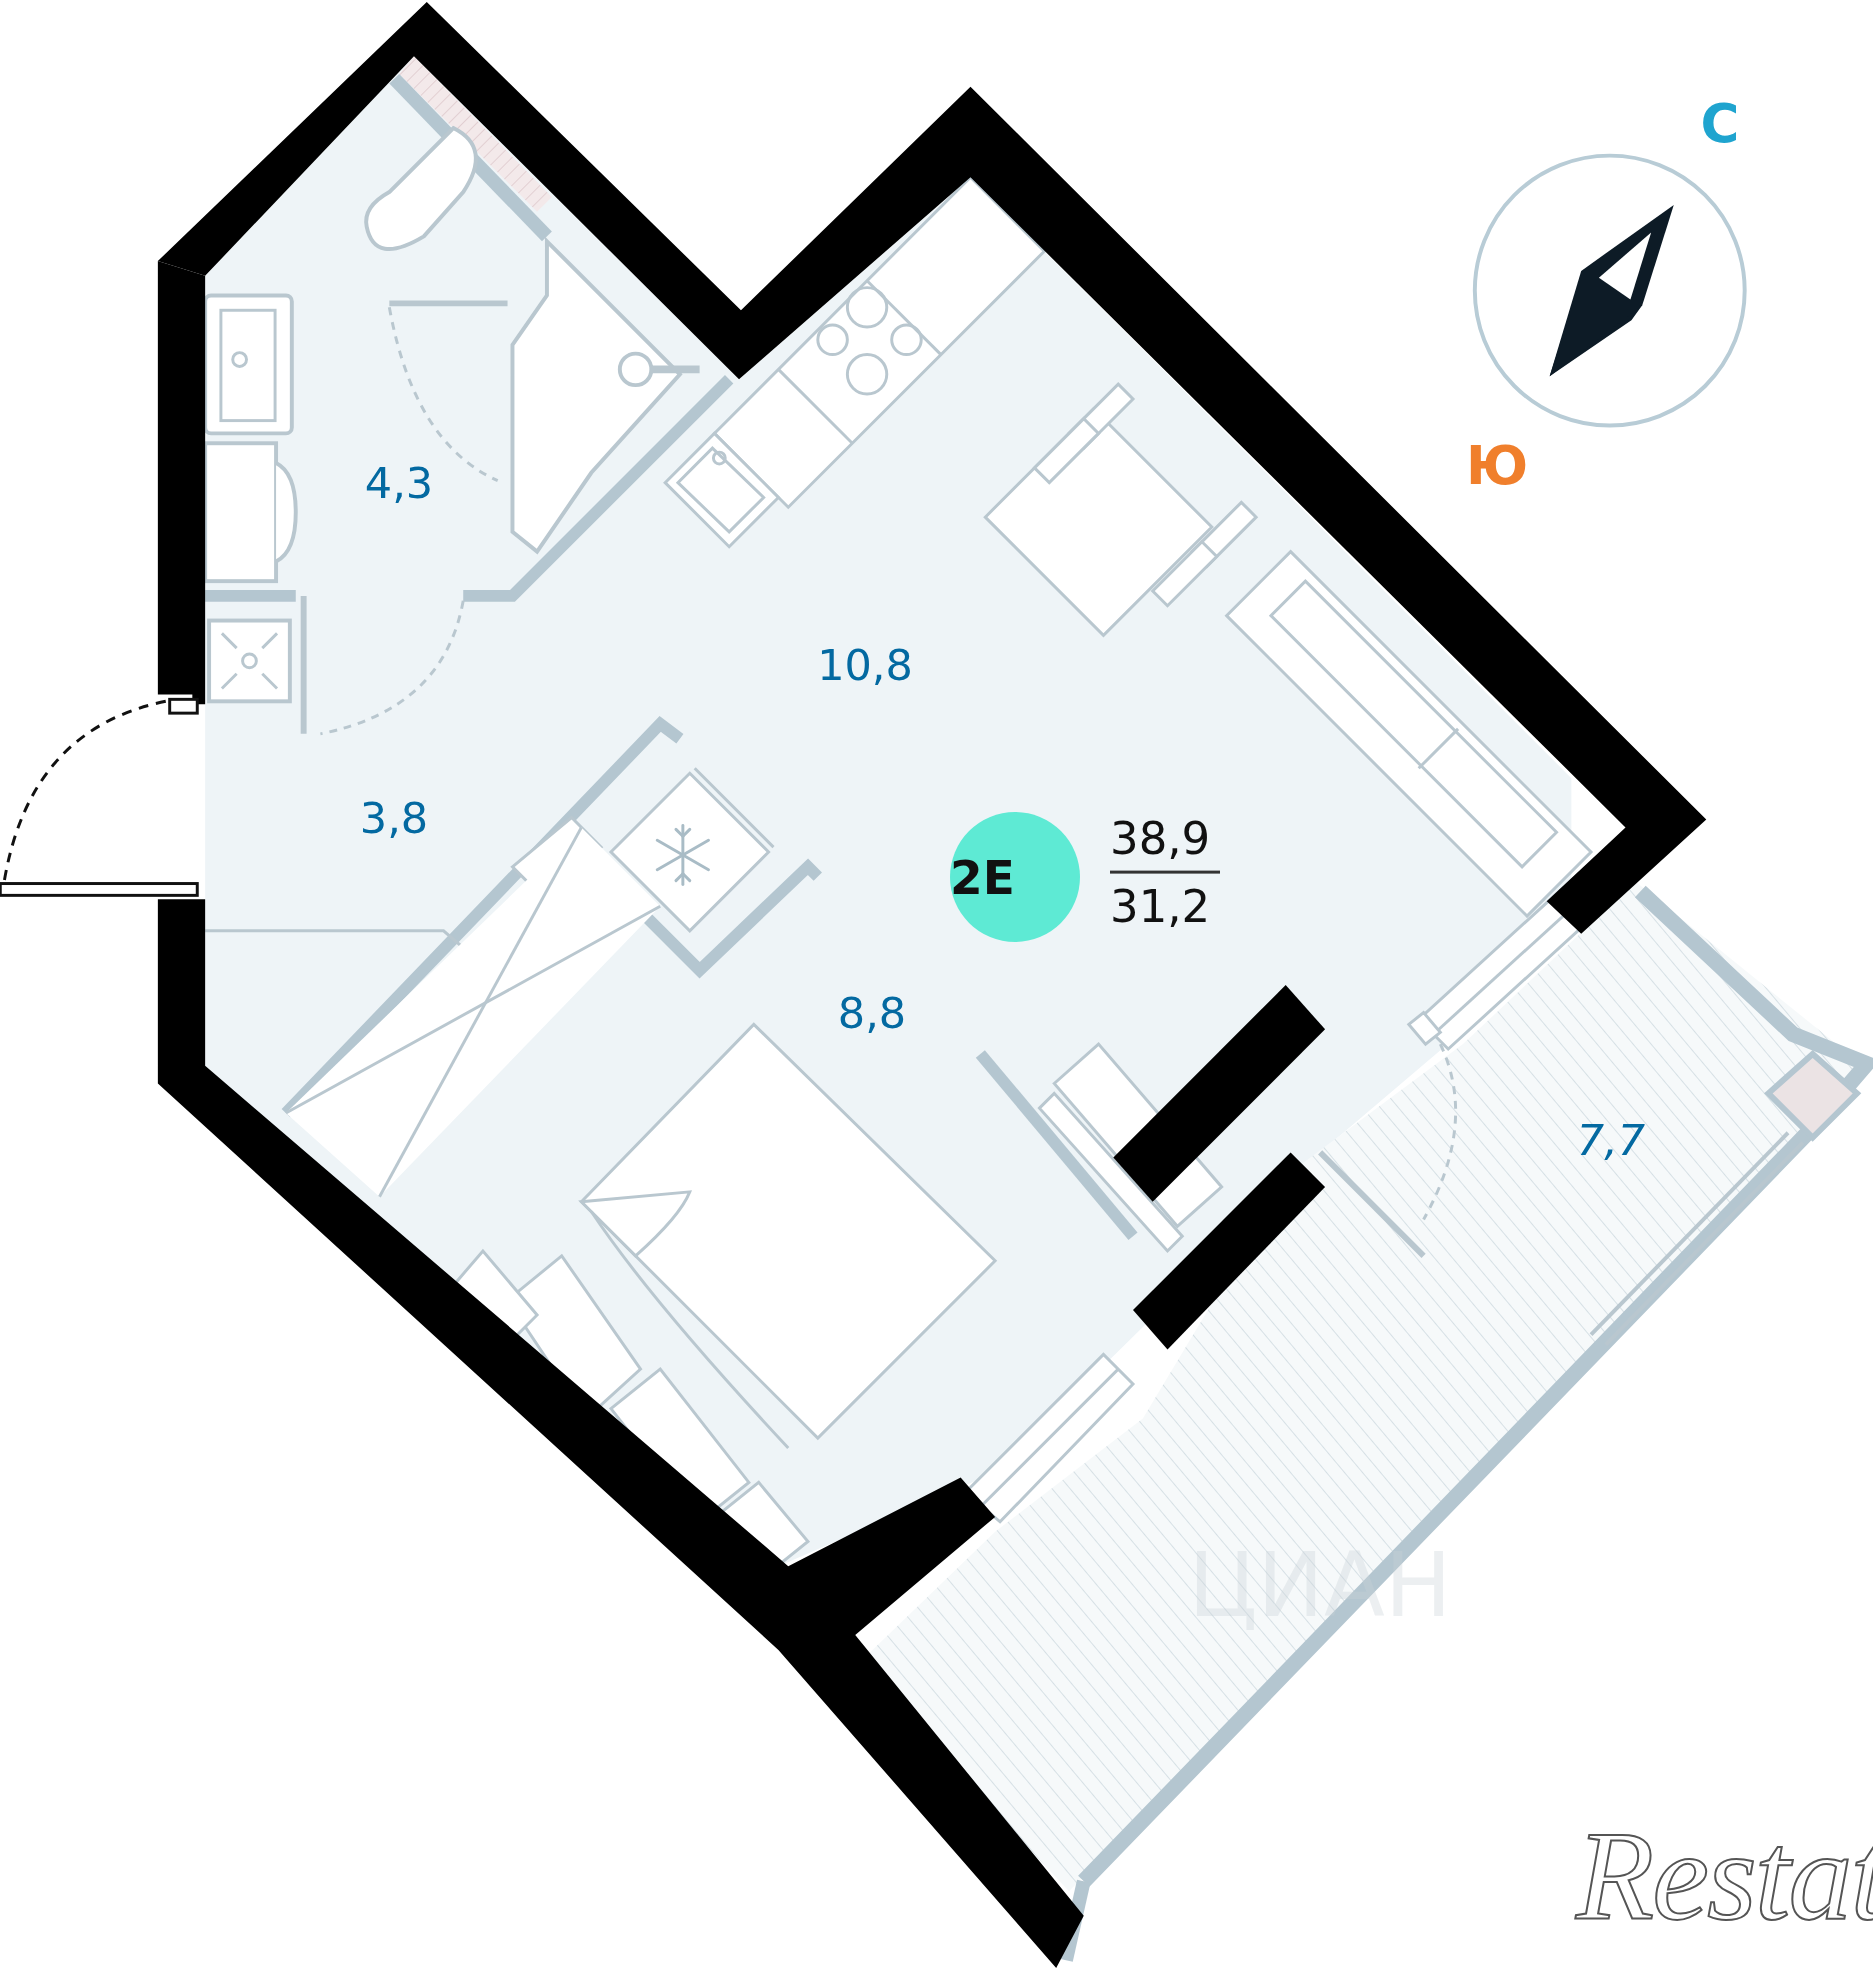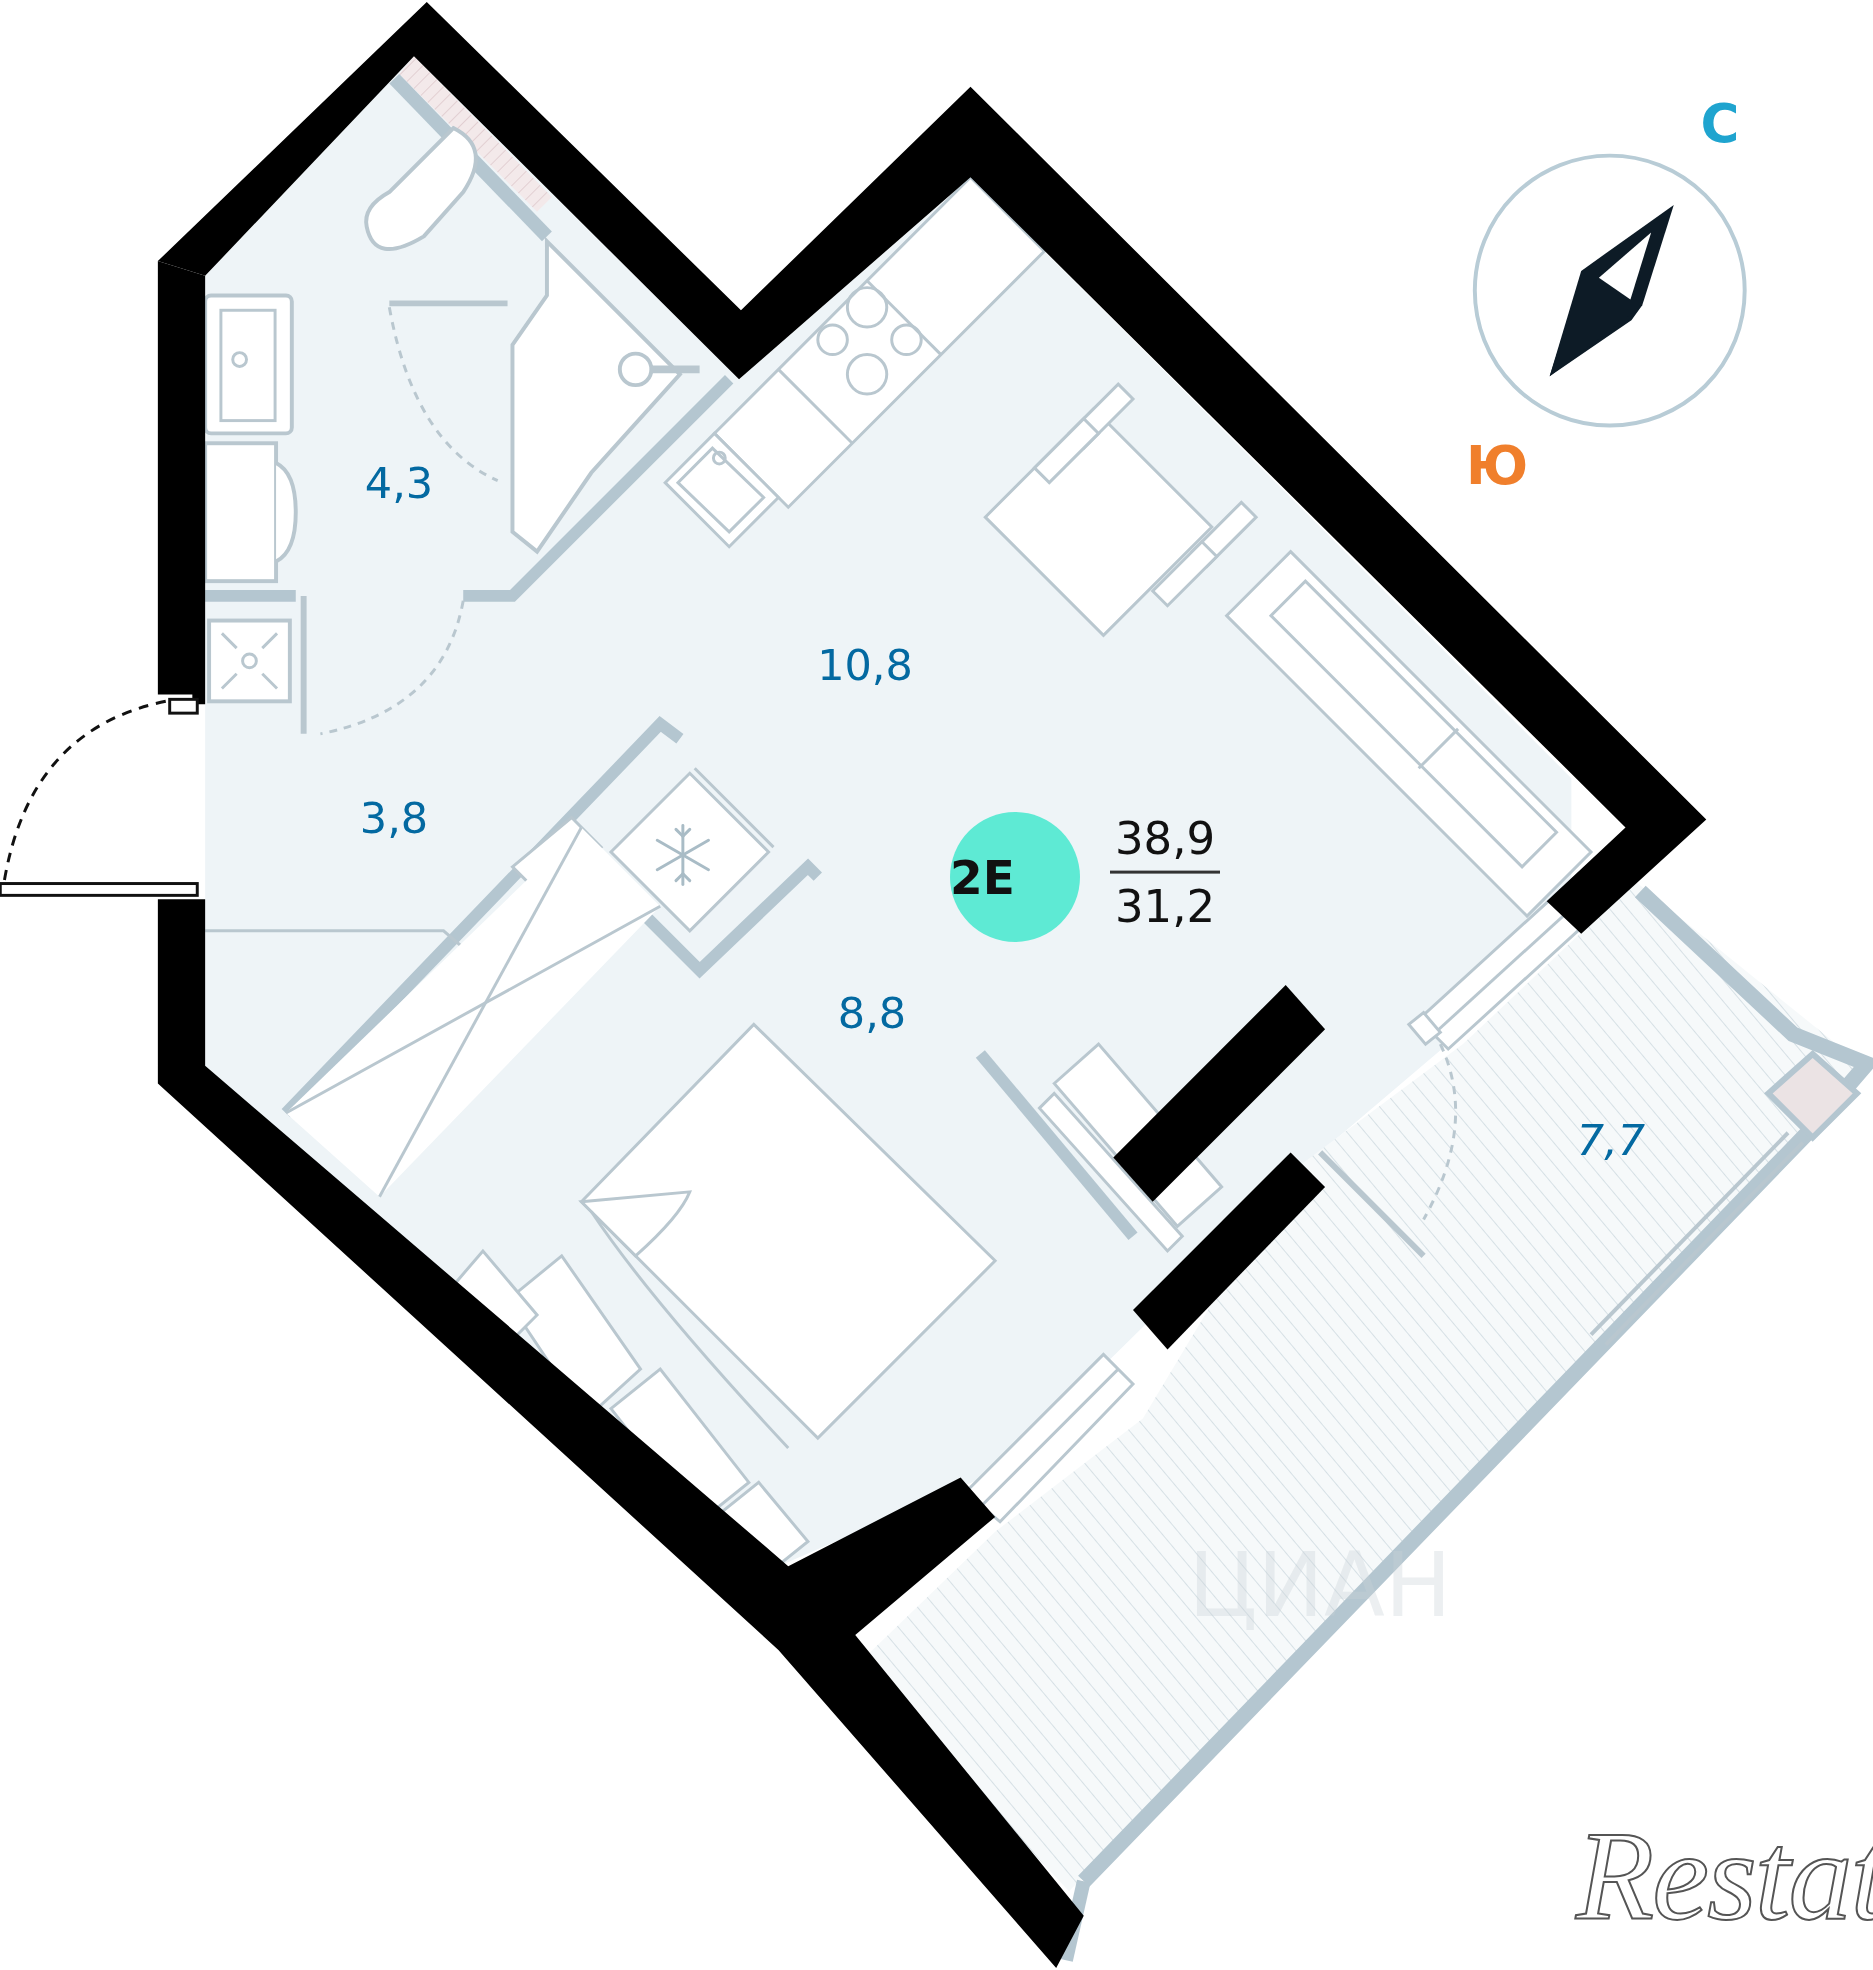--- a/index.html
+++ b/index.html
@@ -1,21 +1,21 @@
 <!DOCTYPE html>
 <html><head>
 <meta charset="utf-8">
 <style>
   html, body { margin: 0; padding: 0; background: #ffffff; }
   body { width: 1874px; height: 1970px; position: relative; overflow: hidden; font-family: "Liberation Sans", "DejaVu Sans", sans-serif; }
   #plan { position: absolute; left: 0; top: 0; width: 1874px; height: 1970px; }
   .label { position: absolute; font-family: "DejaVu Sans", "Liberation Sans", sans-serif; color: #0369a1; font-size: 43px; line-height: 1; transform: translate(-50%, -50%); white-space: nowrap; }
   .badge { position: absolute; width: 130px; height: 130px; border-radius: 50%; background: #5eead4; display: flex; align-items: center; justify-content: flex-start; transform: translate(-50%, -50%); }
   .badge span { font-family: "DejaVu Sans", "Liberation Sans", sans-serif; font-weight: bold; font-size: 47px; color: #111111; }
-  .frac { position: absolute; transform: translate(-50%, -50%); text-align: center; font-family: "DejaVu Sans", "Liberation Sans", sans-serif; font-size: 45px; color: #111111; }
+  .frac { position: absolute; transform: translate(-50%, -50%); font-family: "DejaVu Sans", "Liberation Sans", sans-serif; font-size: 45px; color: #111111; }
   .frac .line { height: 3px; background: #333333; margin: 5.9px 0; width: 110px; }
   .compass-letter { position: absolute; font-family: "DejaVu Sans", "Liberation Sans", sans-serif; font-weight: bold; font-size: 53px; transform: translate(-50%, -50%); }
   .wm { position: absolute; font-family: "Liberation Serif", "DejaVu Serif", serif; font-style: italic; font-size: 128px; color: #ffffff; -webkit-text-stroke: 2px #555555; letter-spacing: -2px; }
   .wm2 { position: absolute; font-family: "DejaVu Sans", sans-serif; font-size: 89px; color: rgba(200,210,215,0.35); transform: translate(-50%, -50%); }
 </style>
 </head>
 <body>
 
 <svg id="plan" viewBox="0 0 1902 2000" xmlns="http://www.w3.org/2000/svg">
   <defs>

